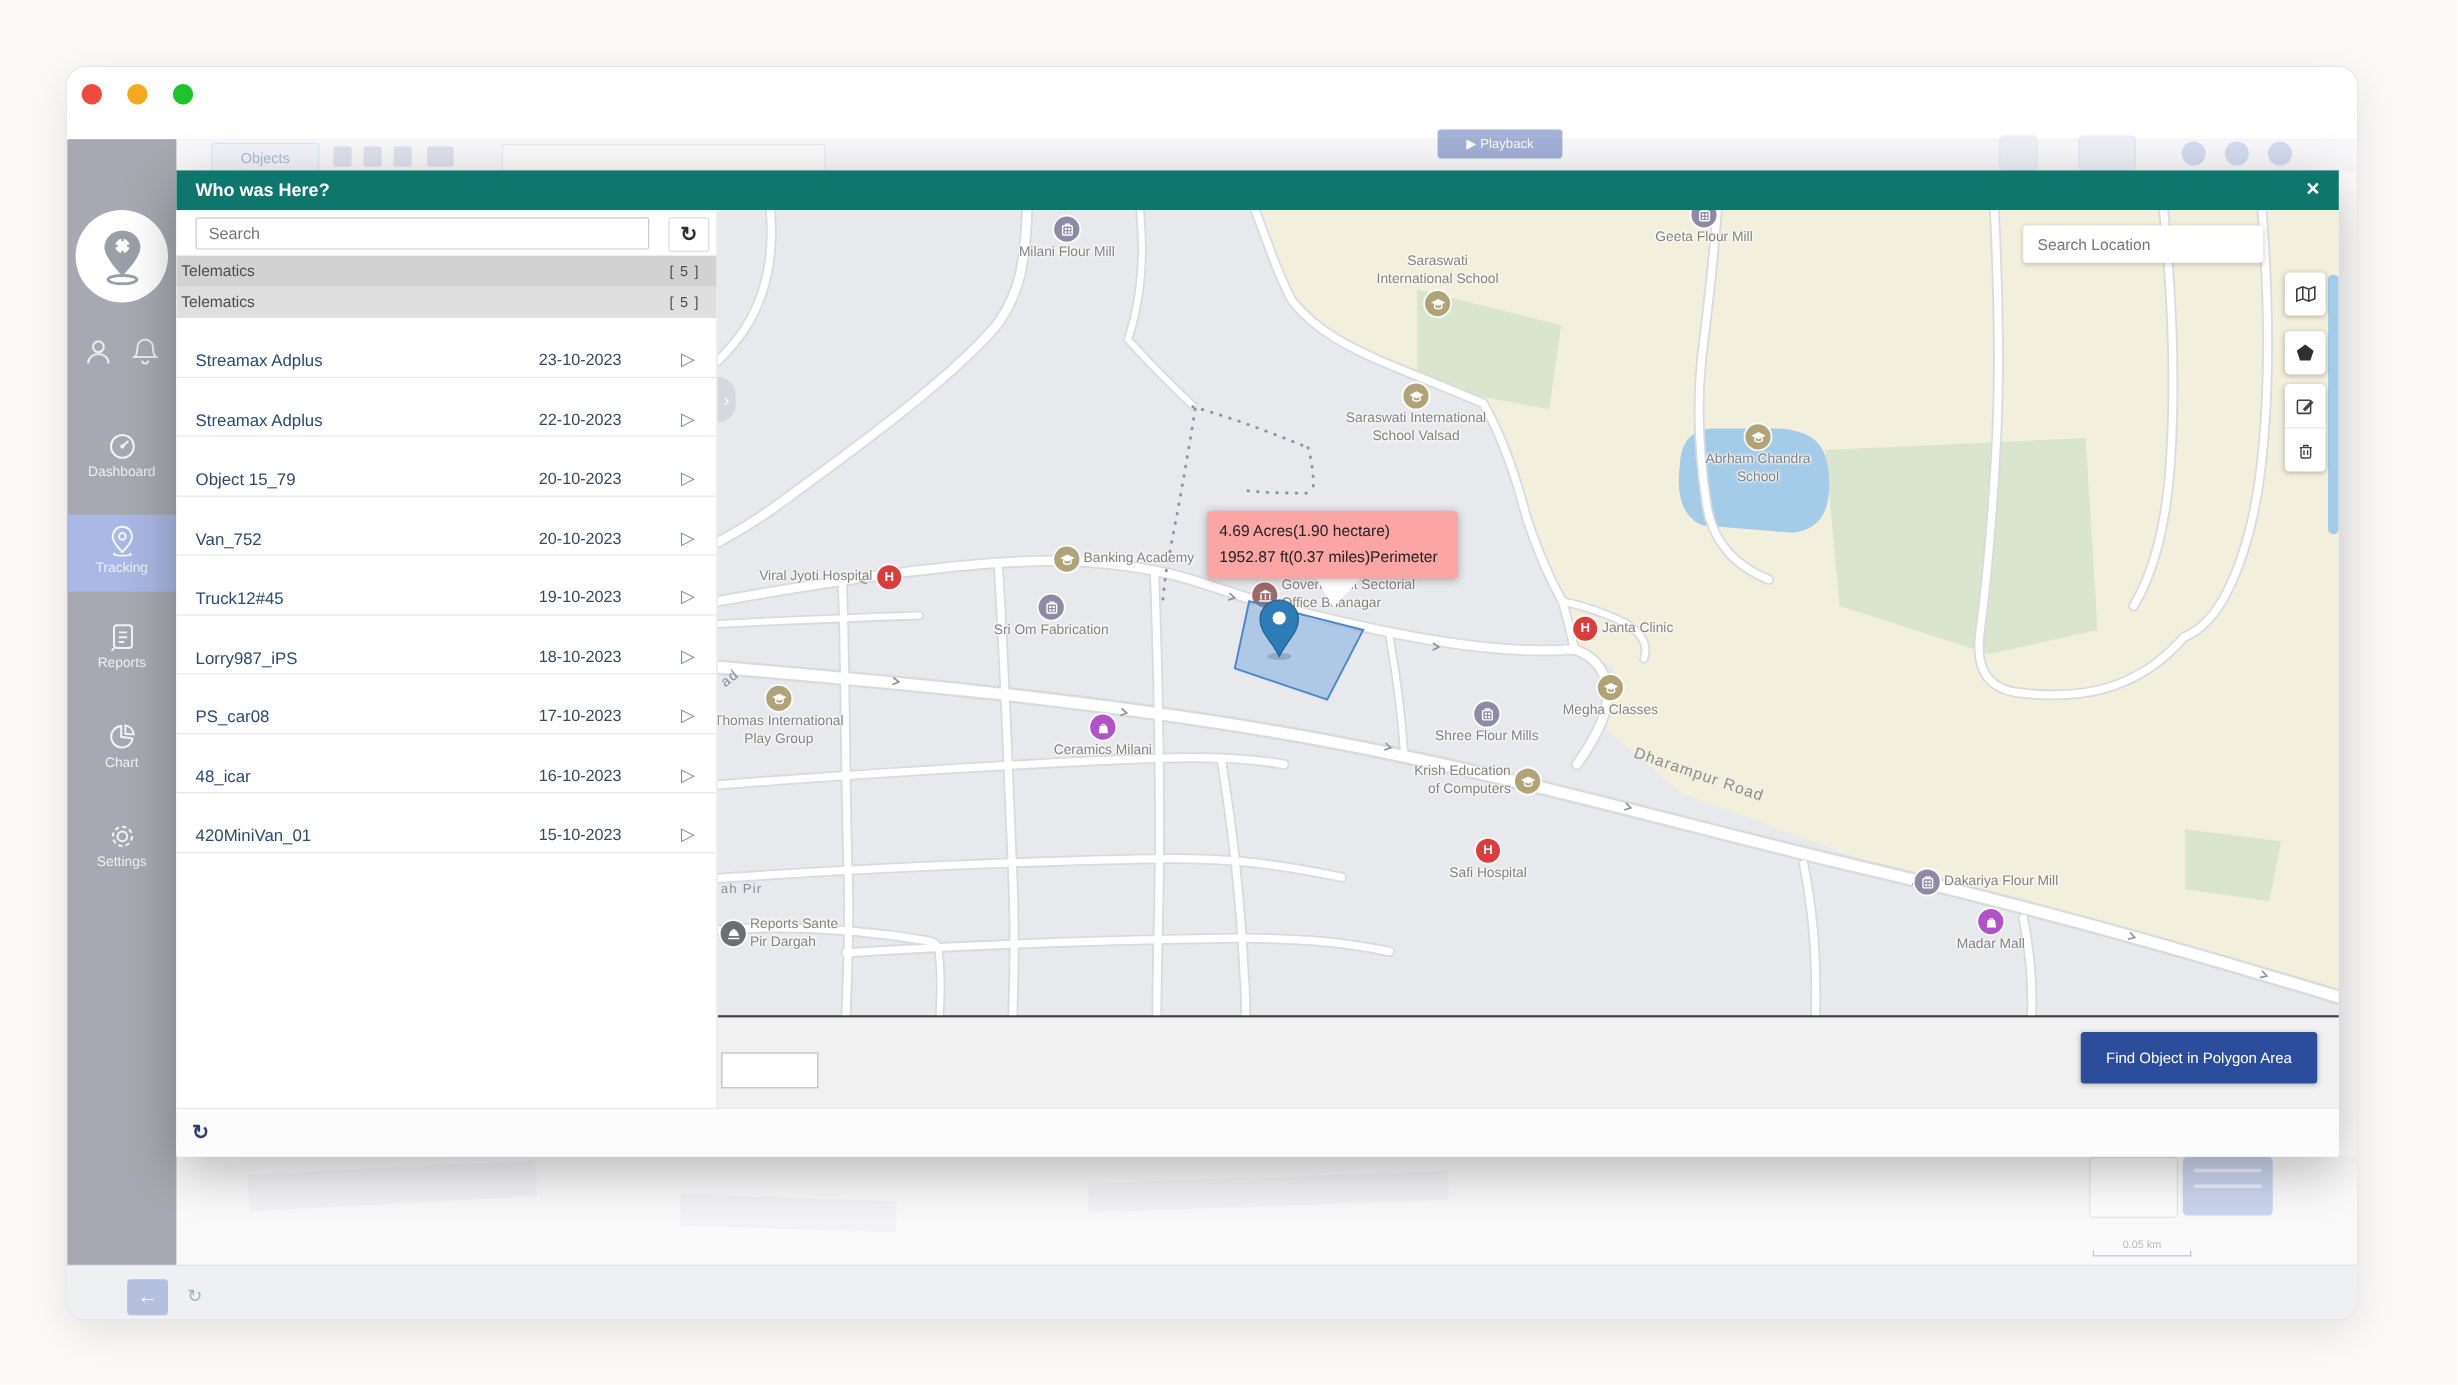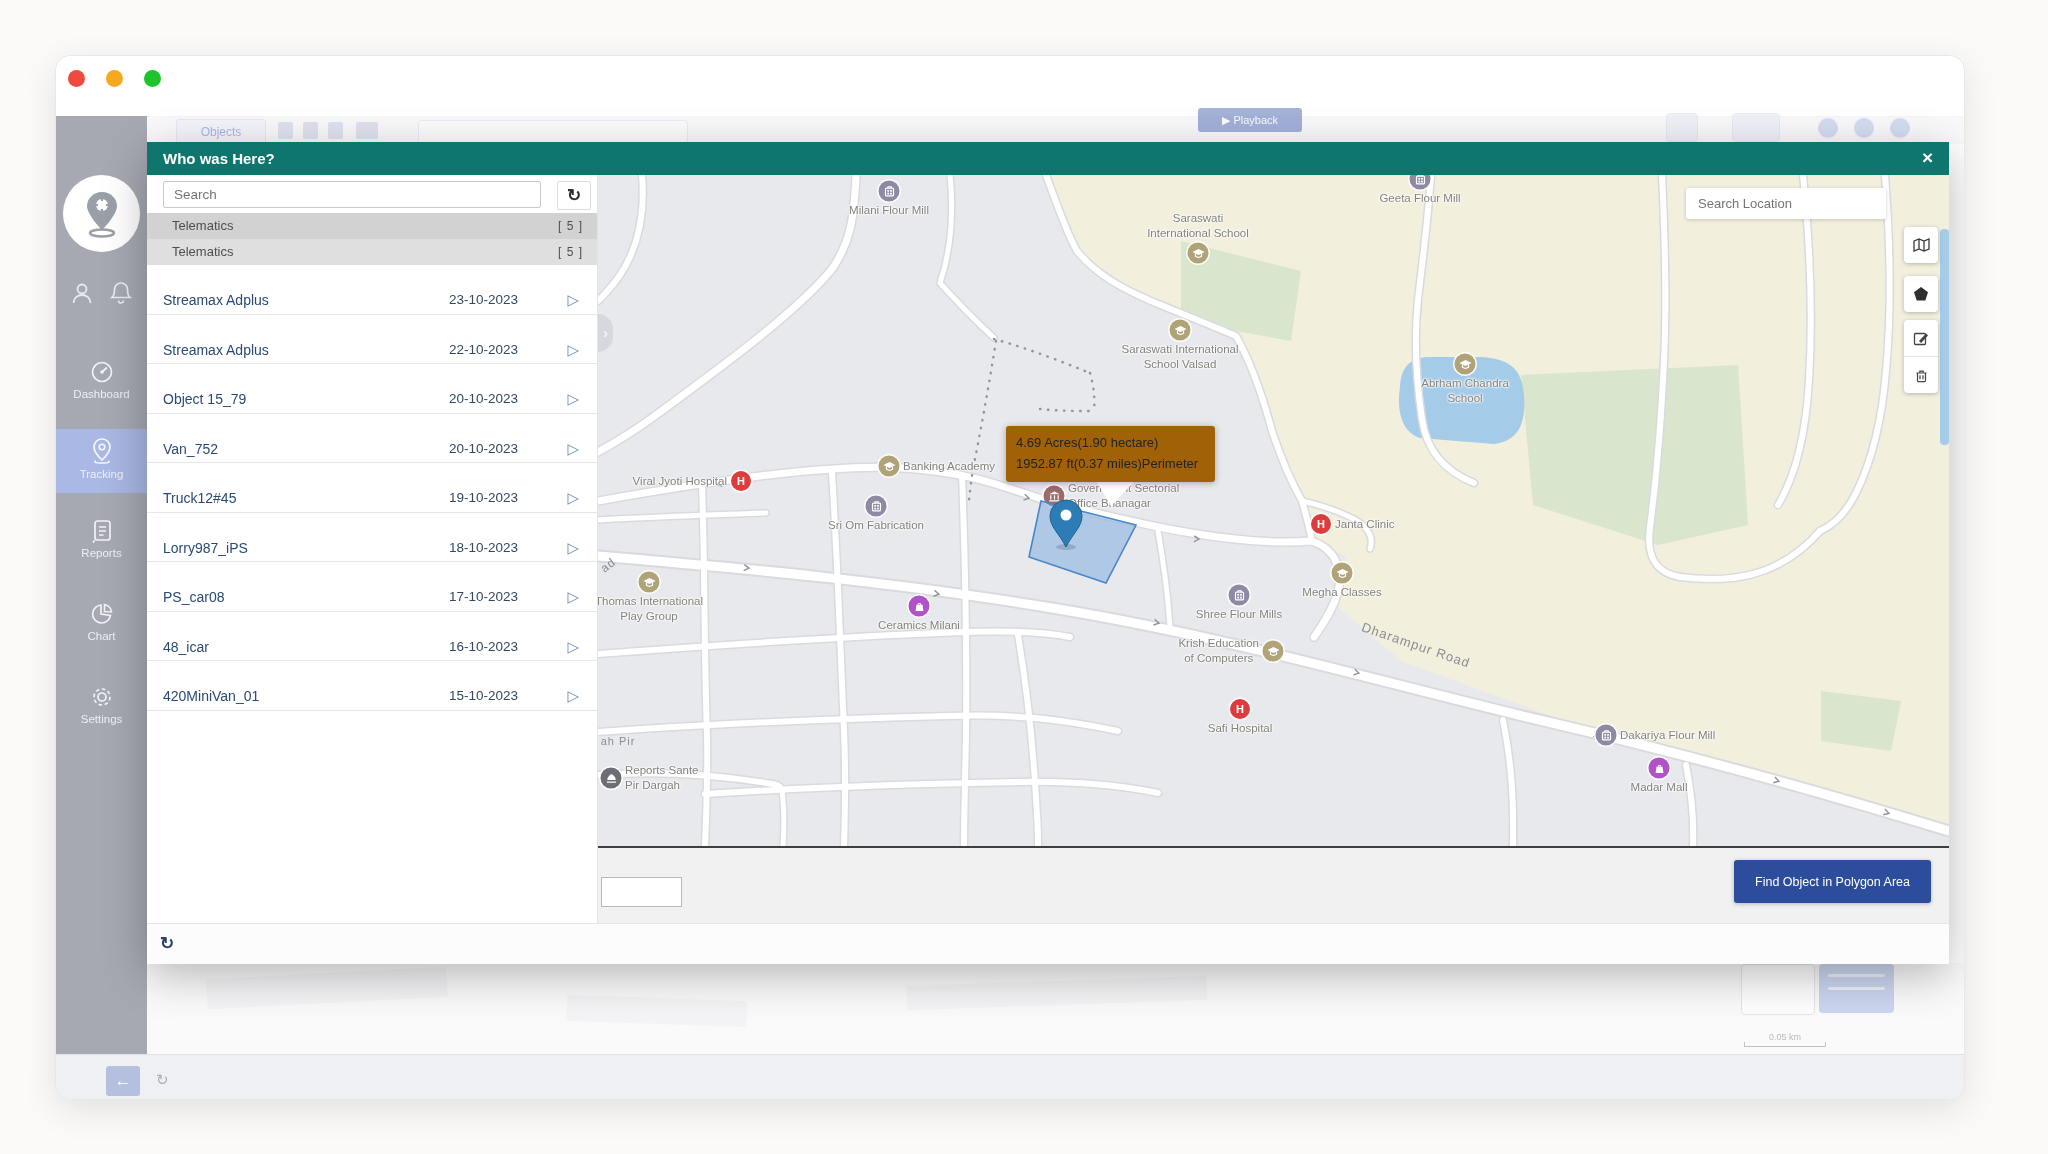--- a/index.html
+++ b/index.html
@@ -26,21 +26,21 @@
   .m-title{position:absolute;left:16px;top:0;line-height:33px;color:#fff;font-size:15px;font-weight:600;}
   .m-close{position:absolute;right:16px;top:0;line-height:31px;color:#fff;font-size:19px;font-weight:700;cursor:pointer;}
   .m-body{position:absolute;left:0;top:33px;width:100%;height:748px;display:flex;}
   
   .panel{position:relative;width:451px;height:748px;background:#fff;border-right:1px solid #e3e3e5;box-sizing:border-box;z-index:2;}
   .search-in{position:absolute;left:16px;top:6px;width:378px;height:27px;border:1px solid #c9c9c9;border-radius:2px;
     font-size:13.5px;padding:0 10px;box-sizing:border-box;color:#333;outline:none;font-family:inherit;}
   .search-refresh{position:absolute;left:410px;top:6px;width:32px;height:27px;border:1px solid #dcdcdc;border-radius:2px;
     display:flex;align-items:center;justify-content:center;font-size:17px;color:#2f2f2f;font-weight:700;cursor:pointer;background:#fff;}
   .grow{position:absolute;left:0;width:100%;height:26px;line-height:26px;font-size:13px;color:#4e4e4e;}
-  .grow .gname{margin-left:25px;}
+  .grow .gname{margin-left:4px;}
   .grow .gcount{position:absolute;right:14px;font-size:12px;letter-spacing:1px;}
   .g1{top:38px;background:#d2d2d2;}
   .g2{top:64px;background:#dfdfdf;}
   .vlist{position:absolute;left:0;top:90px;width:100%;}
   .vrow{position:relative;height:26.5px;border-bottom:1px solid #e7e7e9;cursor:pointer;margin-top:22px;}
   .vname{position:absolute;left:16px;top:0;line-height:26.5px;font-size:14px;color:#2a4a72;}
   .vdate{position:absolute;right:79px;top:0;line-height:26.5px;font-size:13.5px;color:#34495e;}
   .vplay{position:absolute;right:18px;top:0;line-height:26.5px;font-size:15px;color:#6c8cad;cursor:pointer;}
   .collapse-tab{position:absolute;left:451px;top:139px;width:15px;height:38px;background:#d7d8dd;
     border-radius:0 19px 19px 0;color:#fff;font-size:14px;line-height:38px;text-align:center;z-index:3;cursor:pointer;}
@@ -58,23 +58,23 @@
   .ic-factory{background:#8e8aa6;}
   .ic-mall{background:#b052c8;}
   .ic-government{background:#9b6a6a;}
   .ic-dargah{background:#6d6d75;}
   .hletter{color:#fff;font-size:11px;font-weight:700;}
   .poi-lb{position:absolute;color:#84827c;font-size:11.5px;font-weight:500;line-height:1.3;white-space:nowrap;text-align:center;
     text-shadow:0 1px 2px rgba(255,255,255,.9),0 -1px 2px rgba(255,255,255,.9),1px 0 2px rgba(255,255,255,.9),-1px 0 2px rgba(255,255,255,.9);}
   .place-below .poi-lb{top:12px;left:0;transform:translate(-50%,0);}
   .place-above .poi-lb{bottom:12px;left:0;transform:translate(-50%,0);}
   .place-right .poi-lb{left:14px;top:0;transform:translate(0,-50%);text-align:left;}
-  .place-left .poi-lb{right:14px;top:0;transform:translate(0,-50%);}
+  .place-left .poi-lb{right:14px;top:0;transform:translate(0,-50%);text-align:right;}
   .road-lb{position:absolute;color:#8a8d94;font-weight:500;letter-spacing:1px;white-space:nowrap;z-index:2;}
-  .tooltip{position:absolute;left:408px;top:251px;width:209px;height:56px;background:#a16207;border-radius:3px;
+  .tooltip{position:absolute;left:408px;top:251px;width:209px;height:56px;background:#fca5a5;border-radius:3px;
     box-shadow:0 1px 7px rgba(0,0,0,.30);z-index:5;padding:7px 10px;box-sizing:border-box;}
   .tooltip div{font-size:13px;color:#222;line-height:1.6;}
   .map-search{position:absolute;left:1088px;top:13px;width:200px;height:31px;background:#fff;border:none;border-radius:3px;
     box-shadow:0 1px 4px rgba(0,0,0,.18);font-size:13px;color:#444;padding:0 12px;box-sizing:border-box;z-index:6;outline:none;font-family:inherit;}
   .mctl{position:absolute;left:1306px;width:34px;background:#fff;border-radius:4px;box-shadow:0 1px 4px rgba(0,0,0,.25);
     z-index:6;display:flex;flex-direction:column;align-items:center;cursor:pointer;}
   .mctl .half{height:36px;display:flex;align-items:center;justify-content:center;width:100%;}
   .mctl .half + .half{border-top:1px solid #e4e4e4;}
   
   .mfoot{position:absolute;left:0;top:673px;width:1351px;height:75px;background:#f1f1f2;}

